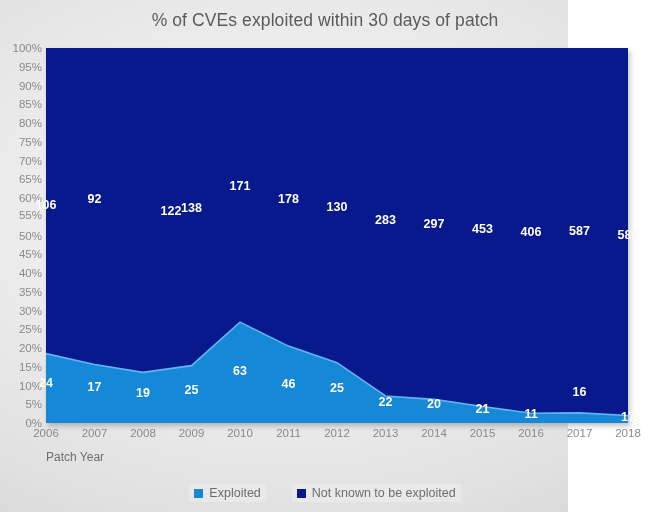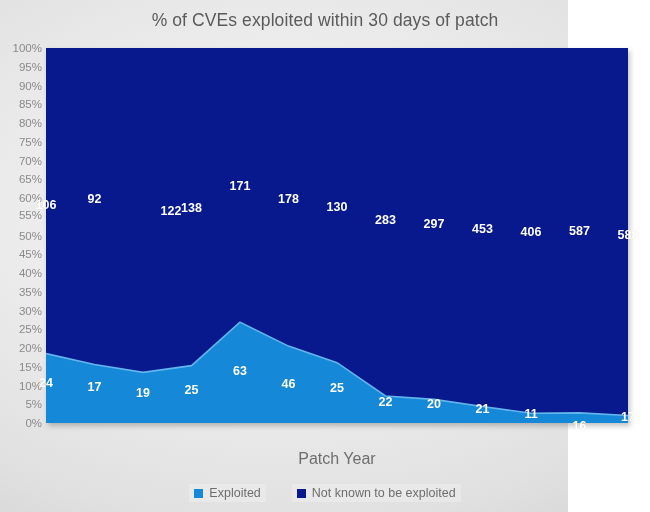--- a/index.html
+++ b/index.html
@@ -61,22 +61,21 @@
     top: 0;
     font-size: 11.5px;
     color: #8a8a8a;
     transform: translateX(-50%);
     white-space: nowrap;
   }
   #x-axis-title {
     position: absolute;
     left: 46px; top: 450px;
     width: 582px;
-    text-align: center;
-    font-size: 16px;
+    font-size: 12px;
     color: #6e6e6e;
   }
   
   .data-label {
     position: absolute;
     font-size: 12.5px;
     font-weight: bold;
     color: #ffffff;
     transform: translate(-50%, -50%);
     white-space: nowrap;
@@ -143,20 +142,35 @@
     </div>
 
   <div id="plot-area">
     <svg id="plot-svg" viewBox="0 0 582 375" preserveAspectRatio="none">
         <rect x="0" y="0" width="582" height="375" fill="#07198d"></rect>
         <path d="M0,375 L0.00,305.63 L48.50,316.50 L97.00,324.38 L145.50,317.63 L194.00,274.13 L242.50,298.13 L291.00,314.63 L339.50,348.00 L388.00,351.38 L436.50,358.50 L485.00,365.25 L533.50,364.88 L582.00,367.50 L582,375 Z" fill="#1589d7"></path>
         <path d="M0.00,305.63 L48.50,316.50 L97.00,324.38 L145.50,317.63 L194.00,274.13 L242.50,298.13 L291.00,314.63 L339.50,348.00 L388.00,351.38 L436.50,358.50 L485.00,365.25 L533.50,364.88 L582.00,367.50" fill="none" stroke="#63b5ee" stroke-width="1.6"></path>
       </svg>
   </div>
 
+  <div id="x-axis">
+      <div class="x-tick" style="left: 0px;">2006</div>
+      <div class="x-tick" style="left: 48.5px;">2007</div>
+      <div class="x-tick" style="left: 97px;">2008</div>
+      <div class="x-tick" style="left: 145.5px;">2009</div>
+      <div class="x-tick" style="left: 194px;">2010</div>
+      <div class="x-tick" style="left: 242.5px;">2011</div>
+      <div class="x-tick" style="left: 291px;">2012</div>
+      <div class="x-tick" style="left: 339.5px;">2013</div>
+      <div class="x-tick" style="left: 388px;">2014</div>
+      <div class="x-tick" style="left: 436.5px;">2015</div>
+      <div class="x-tick" style="left: 485px;">2016</div>
+      <div class="x-tick" style="left: 533.5px;">2017</div>
+      <div class="x-tick" style="left: 582px;">2018</div>
+    </div>
   <div id="x-axis-title">Patch Year</div>
 
   <div id="legend">
       <div class="legend-item">
         <span class="legend-swatch" style="background: rgb(21, 137, 215);"></span>
         <span class="legend-label">Exploited</span>
       </div>
       <div class="legend-item">
         <span class="legend-swatch" style="background: rgb(7, 25, 141);"></span>
         <span class="legend-label">Not known to be exploited</span>
@@ -180,15 +194,15 @@
     <div class="data-label" style="left: 94.5px; top: 387px;">17</div>
     <div class="data-label" style="left: 143px; top: 393px;">19</div>
     <div class="data-label" style="left: 191.5px; top: 390px;">25</div>
     <div class="data-label" style="left: 240px; top: 371px;">63</div>
     <div class="data-label" style="left: 288.5px; top: 384px;">46</div>
     <div class="data-label" style="left: 337px; top: 388px;">25</div>
     <div class="data-label" style="left: 385.5px; top: 402px;">22</div>
     <div class="data-label" style="left: 434px; top: 404px;">20</div>
     <div class="data-label" style="left: 482.5px; top: 409px;">21</div>
     <div class="data-label" style="left: 531px; top: 414px;">11</div>
-    <div class="data-label" style="left: 579.5px; top: 426px;">16</div>
+    <div class="data-label" style="left: 579.5px; top: 392px;">16</div>
     <div class="data-label" style="left: 628px; top: 417px;">17</div>
   </div>
 
 </body></html>

